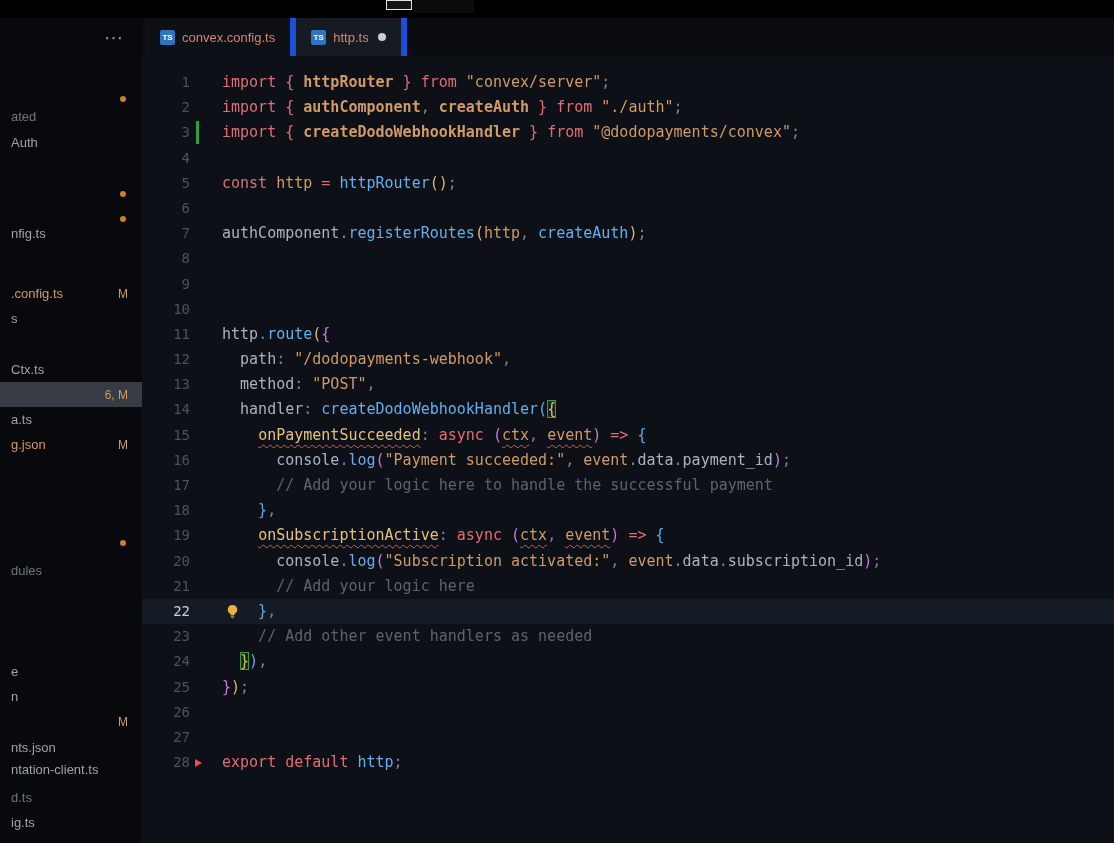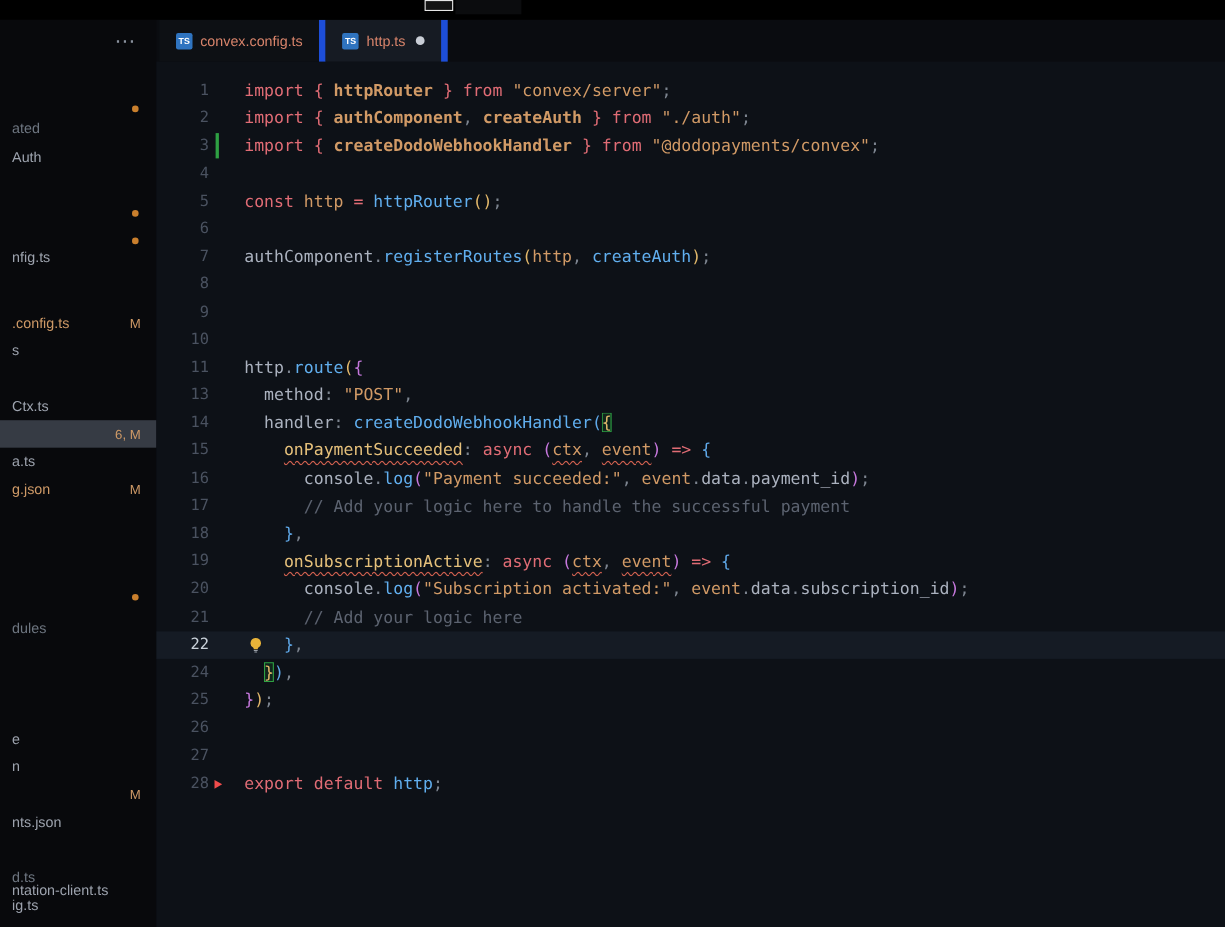--- a/index.html
+++ b/index.html
@@ -107,21 +107,21 @@
     <div class="sb-row normal" style="top: 666px;">
       <span class="sb-label">n</span>
     </div>
     <div class="sb-row modified" style="top: 691px;">
       <span class="sb-label"></span>
       <span class="sb-badge">M</span>
     </div>
     <div class="sb-row normal" style="top: 717px;">
       <span class="sb-label">nts.json</span>
     </div>
-    <div class="sb-row normal" style="top: 739px; margin-top: 40px;">
+    <div class="sb-row normal" style="top: 739px;">
       <span class="sb-label">ntation-client.ts</span>
     </div>
     <div class="sb-row dim" style="top: 767px;">
       <span class="sb-label">d.ts</span>
     </div>
     <div class="sb-row normal" style="top: 792px;">
       <span class="sb-label">ig.ts</span>
     </div>
     <div class="sb-dot" style="top: 78px;"></div>
     <div class="sb-dot" style="top: 173px;"></div>
@@ -146,33 +146,35 @@
       <div class="line"><div class="num">2</div><div class="glyph"></div><div class="txt"><span class="tk tk-kw">import </span><span class="tk tk-kw">{ </span><span class="tk tk-imp">authComponent</span><span class="tk tk-pu">, </span><span class="tk tk-imp">createAuth</span><span class="tk tk-kw"> } </span><span class="tk tk-kw">from </span><span class="tk tk-str">"./auth"</span><span class="tk tk-pu">;</span></div></div>
       <div class="line"><div class="num">3</div><div class="glyph"><div class="gitbar"></div></div><div class="txt"><span class="tk tk-kw">import </span><span class="tk tk-kw">{ </span><span class="tk tk-imp">createDodoWebhookHandler</span><span class="tk tk-kw"> } </span><span class="tk tk-kw">from </span><span class="tk tk-str">"@dodopayments/convex"</span><span class="tk tk-pu">;</span></div></div>
       <div class="line"><div class="num">4</div><div class="glyph"></div><div class="txt"></div></div>
       <div class="line"><div class="num">5</div><div class="glyph"></div><div class="txt"><span class="tk tk-kw">const </span><span class="tk tk-param">http</span><span class="tk tk-kw"> = </span><span class="tk tk-fn">httpRouter</span><span class="tk tk-b1">()</span><span class="tk tk-pu">;</span></div></div>
       <div class="line"><div class="num">6</div><div class="glyph"></div><div class="txt"></div></div>
       <div class="line"><div class="num">7</div><div class="glyph"></div><div class="txt"><span class="tk tk-vr">authComponent</span><span class="tk tk-pu">.</span><span class="tk tk-fn">registerRoutes</span><span class="tk tk-b1">(</span><span class="tk tk-param">http</span><span class="tk tk-pu">, </span><span class="tk tk-fn">createAuth</span><span class="tk tk-b1">)</span><span class="tk tk-pu">;</span></div></div>
       <div class="line"><div class="num">8</div><div class="glyph"></div><div class="txt"></div></div>
       <div class="line"><div class="num">9</div><div class="glyph"></div><div class="txt"></div></div>
       <div class="line"><div class="num">10</div><div class="glyph"></div><div class="txt"></div></div>
       <div class="line"><div class="num">11</div><div class="glyph"></div><div class="txt"><span class="tk tk-vr">http</span><span class="tk tk-pu">.</span><span class="tk tk-fn">route</span><span class="tk tk-b1">(</span><span class="tk tk-b2">{</span></div></div>
+      <div class="line"><div class="num">12</div><div class="glyph"></div><div class="txt"><span class="tk tk-vr">  path</span><span class="tk tk-pu">: </span><span class="tk tk-str">"/dodopayments-webhook"</span><span class="tk tk-pu">,</span></div></div>
       <div class="line"><div class="num">13</div><div class="glyph"></div><div class="txt"><span class="tk tk-vr">  method</span><span class="tk tk-pu">: </span><span class="tk tk-str">"POST"</span><span class="tk tk-pu">,</span></div></div>
       <div class="line"><div class="num">14</div><div class="glyph"></div><div class="txt"><span class="tk tk-vr">  handler</span><span class="tk tk-pu">: </span><span class="tk tk-fn">createDodoWebhookHandler</span><span class="tk tk-b3">(</span><span class="tk tk-b1 tk-match">{</span></div></div>
       <div class="line"><div class="num">15</div><div class="glyph"></div><div class="txt"><span class="tk tk-vr">    </span><span class="tk tk-gold tk-sq">onPaymentSucceeded</span><span class="tk tk-pu">: </span><span class="tk tk-kw">async </span><span class="tk tk-b2">(</span><span class="tk tk-param tk-sq">ctx</span><span class="tk tk-pu">, </span><span class="tk tk-param tk-sq">event</span><span class="tk tk-b2">)</span><span class="tk tk-kw"> =&gt; </span><span class="tk tk-b3">{</span></div></div>
       <div class="line"><div class="num">16</div><div class="glyph"></div><div class="txt"><span class="tk tk-vr">      console</span><span class="tk tk-pu">.</span><span class="tk tk-fn">log</span><span class="tk tk-b2">(</span><span class="tk tk-str">"Payment succeeded:"</span><span class="tk tk-pu">, </span><span class="tk tk-param">event</span><span class="tk tk-pu">.</span><span class="tk tk-vr">data</span><span class="tk tk-pu">.</span><span class="tk tk-vr">payment_id</span><span class="tk tk-b2">)</span><span class="tk tk-pu">;</span></div></div>
       <div class="line"><div class="num">17</div><div class="glyph"></div><div class="txt"><span class="tk tk-cmt">      // Add your logic here to handle the successful payment</span></div></div>
       <div class="line"><div class="num">18</div><div class="glyph"></div><div class="txt"><span class="tk tk-b3">    }</span><span class="tk tk-pu">,</span></div></div>
       <div class="line"><div class="num">19</div><div class="glyph"></div><div class="txt"><span class="tk tk-vr">    </span><span class="tk tk-gold tk-sq">onSubscriptionActive</span><span class="tk tk-pu">: </span><span class="tk tk-kw">async </span><span class="tk tk-b2">(</span><span class="tk tk-param tk-sq">ctx</span><span class="tk tk-pu">, </span><span class="tk tk-param tk-sq">event</span><span class="tk tk-b2">)</span><span class="tk tk-kw"> =&gt; </span><span class="tk tk-b3">{</span></div></div>
       <div class="line"><div class="num">20</div><div class="glyph"></div><div class="txt"><span class="tk tk-vr">      console</span><span class="tk tk-pu">.</span><span class="tk tk-fn">log</span><span class="tk tk-b2">(</span><span class="tk tk-str">"Subscription activated:"</span><span class="tk tk-pu">, </span><span class="tk tk-param">event</span><span class="tk tk-pu">.</span><span class="tk tk-vr">data</span><span class="tk tk-pu">.</span><span class="tk tk-vr">subscription_id</span><span class="tk tk-b2">)</span><span class="tk tk-pu">;</span></div></div>
       <div class="line"><div class="num">21</div><div class="glyph"></div><div class="txt"><span class="tk tk-cmt">      // Add your logic here</span></div></div>
       <div class="line current"><div class="num">22</div><div class="glyph"></div><div class="txt"><span class="bulb"><svg viewBox="0 0 16 16">
               <path fill="#e8b339" d="M8 1a5 5 0 0 0-2.6 9.3c.3.2.6.6.6 1V12h4v-.7c0-.4.3-.8.6-1A5 5 0 0 0 8 1z"></path>
               <rect x="6" y="12.6" width="4" height="1.1" rx=".5" fill="#9aa0a8"></rect>
               <rect x="6.6" y="14.2" width="2.8" height="1" rx=".5" fill="#9aa0a8"></rect>
             </svg></span><span class="tk tk-b3">    }</span><span class="tk tk-pu">,</span></div></div>
+      <div class="line"><div class="num">23</div><div class="glyph"></div><div class="txt"><span class="tk tk-cmt">    // Add other event handlers as needed</span></div></div>
       <div class="line"><div class="num">24</div><div class="glyph"></div><div class="txt"><span class="tk tk-vr">  </span><span class="tk tk-b1 tk-match">}</span><span class="tk tk-b3">)</span><span class="tk tk-pu">,</span></div></div>
       <div class="line"><div class="num">25</div><div class="glyph"></div><div class="txt"><span class="tk tk-b2">}</span><span class="tk tk-b1">)</span><span class="tk tk-pu">;</span></div></div>
       <div class="line"><div class="num">26</div><div class="glyph"></div><div class="txt"></div></div>
       <div class="line"><div class="num">27</div><div class="glyph"></div><div class="txt"></div></div>
       <div class="line"><div class="num">28</div><div class="glyph"><div class="redmark"></div></div><div class="txt"><span class="tk tk-kw">export </span><span class="tk tk-kw">default </span><span class="tk tk-fn">http</span><span class="tk tk-pu">;</span></div></div>
     </div>
 </div>
 
 </body></html>

